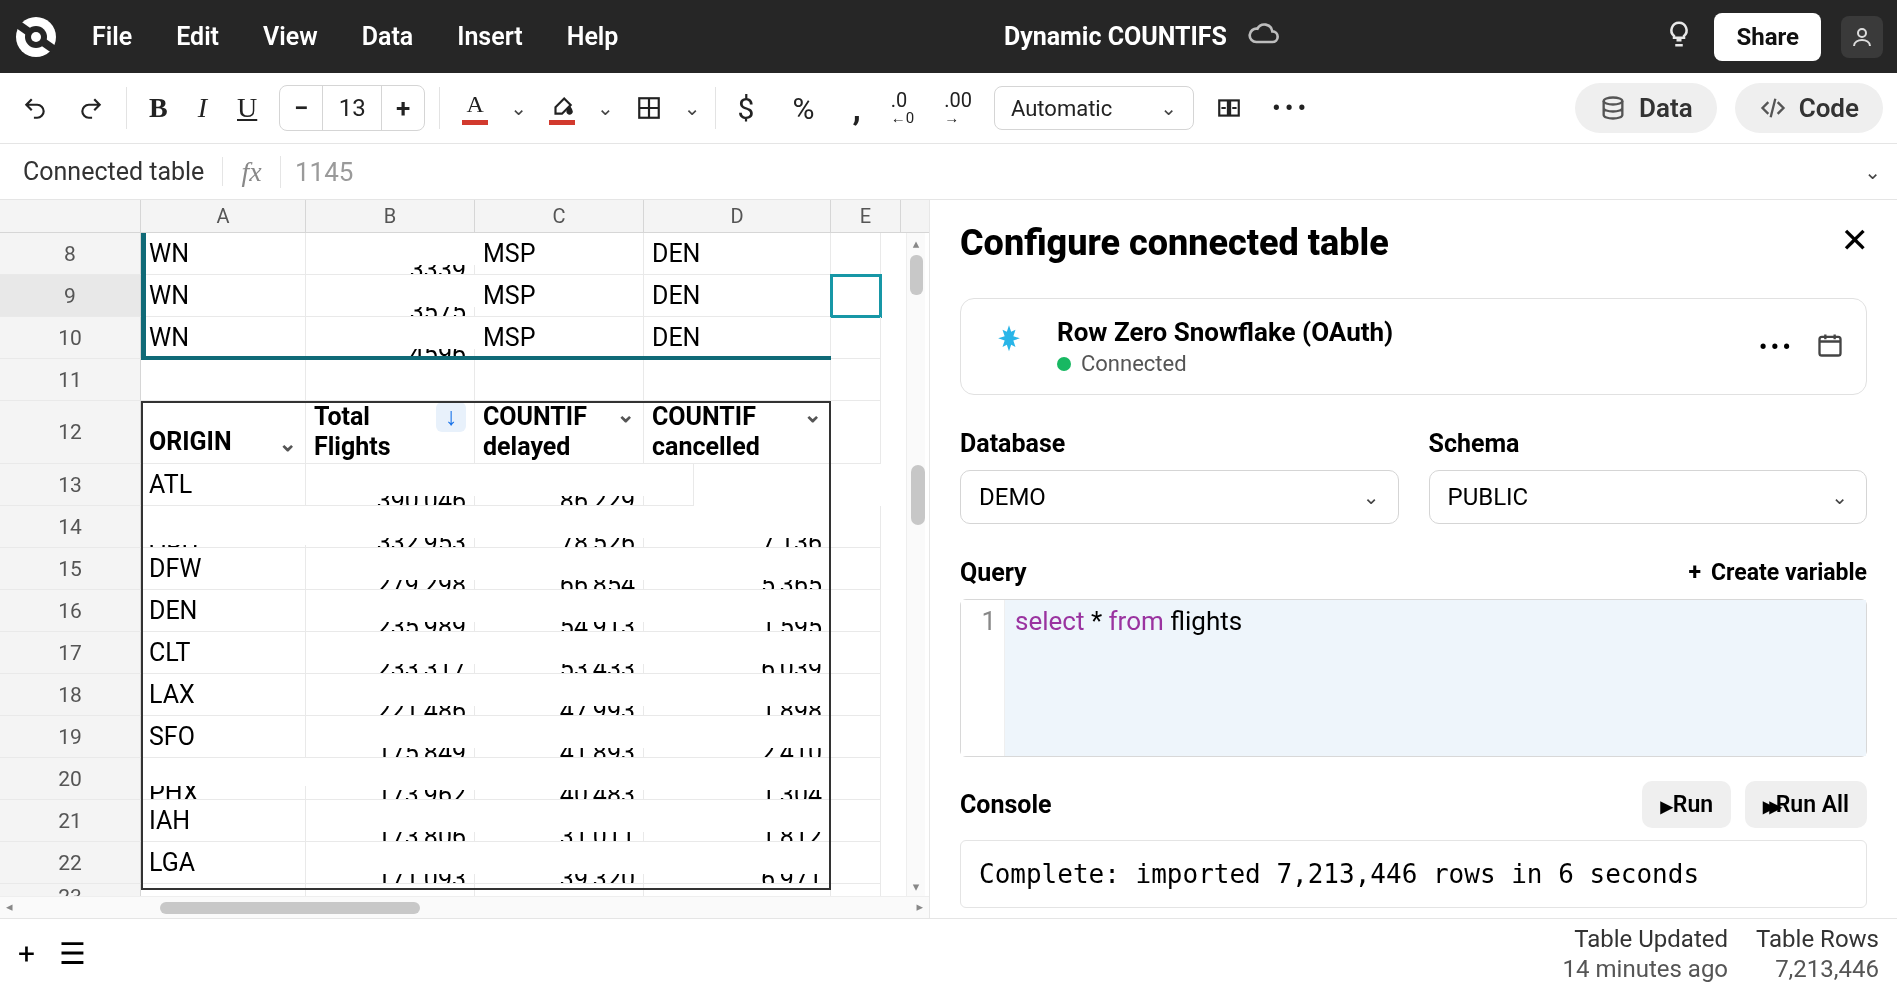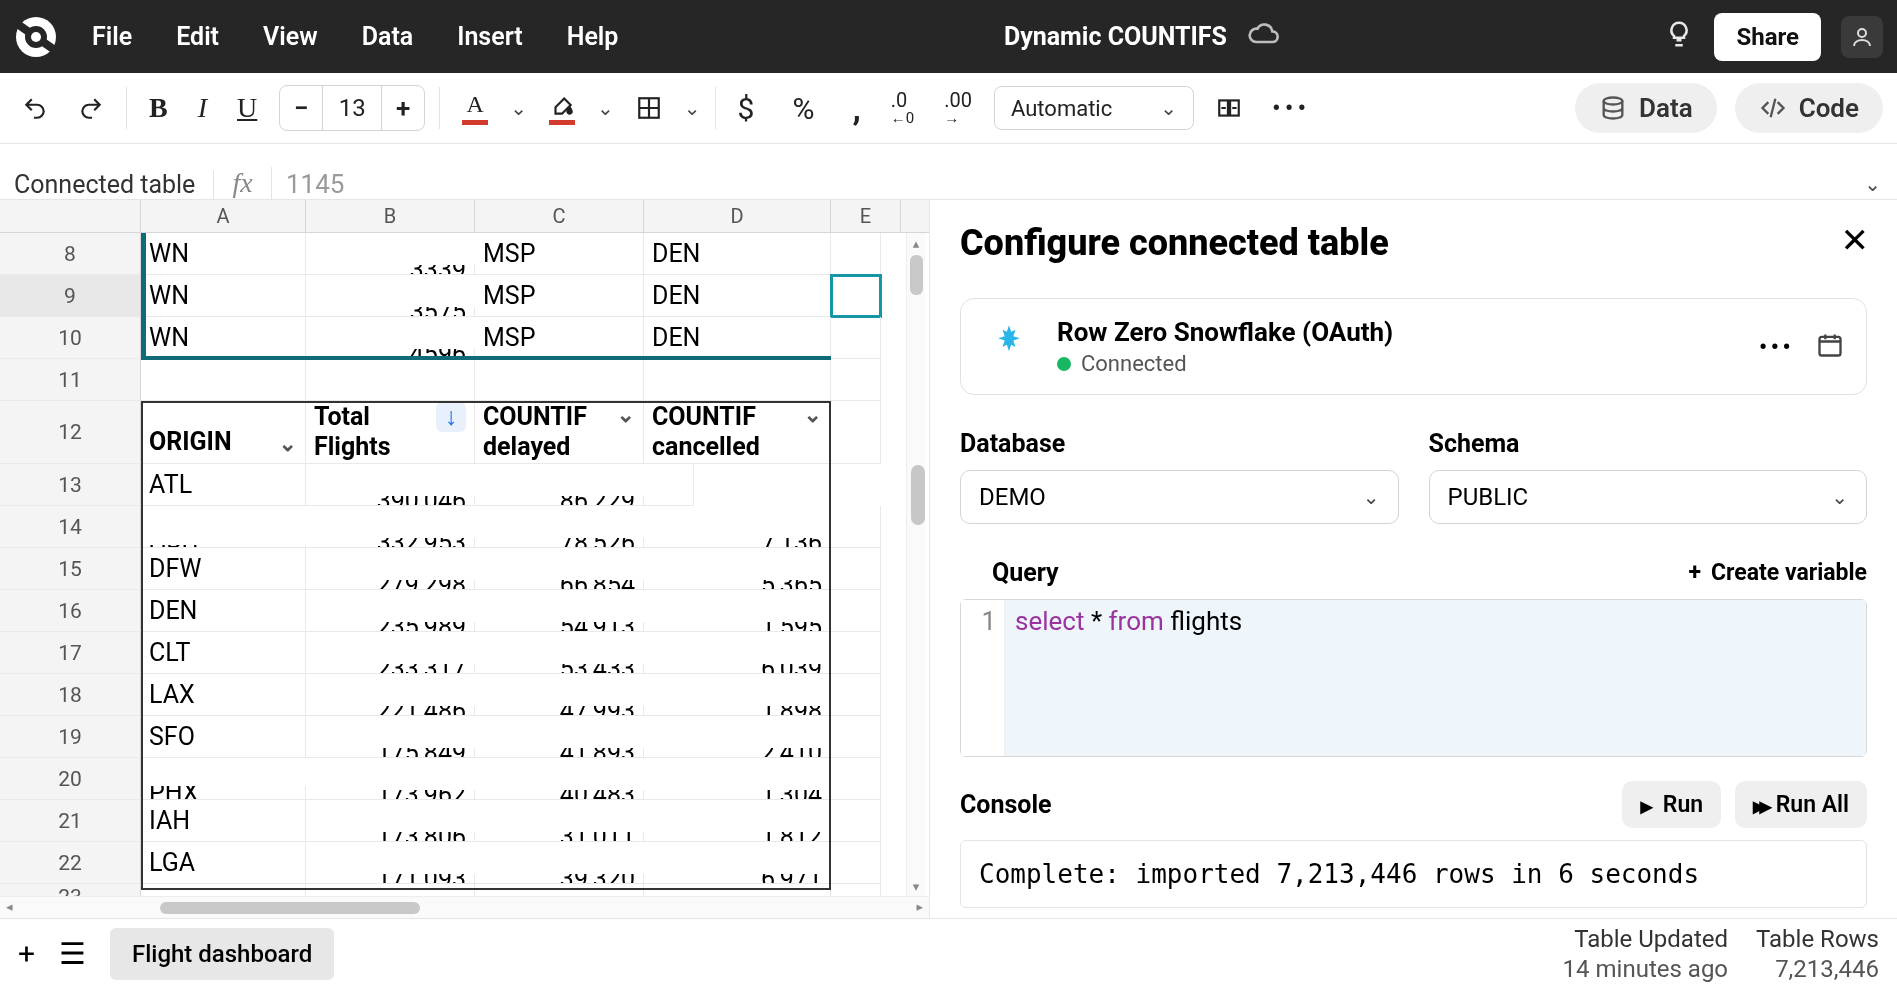--- a/index.html
+++ b/index.html
@@ -31,21 +31,21 @@
 .fontsize-box .pm { width:42px; text-align:center; font-size:26px; font-weight:600; cursor:pointer;}
 .fontsize-box .val { width:60px; text-align:center; font-size:24px; border-left:1px solid #d5d5d5; border-right:1px solid #d5d5d5; height:100%; line-height:44px;}
 .ficon .Aline{width:26px;height:5px;}
 .caret { font-size:20px; color:#444; }
 .format-select { border:1px solid #d5d5d5; border-radius:8px; height:44px; min-width:200px; padding:0 16px; display:flex; align-items:center; justify-content:space-between; font-size:22px;}
 .data-pill, .code-pill { background:#efefef; border-radius:999px; height:50px; display:flex; align-items:center; gap:12px; padding:0 24px; font-size:26px; font-weight:600; color:#333;}
 .data-pill svg, .code-pill svg{width:28px;height:28px;stroke:#555;fill:none;}
 .toolbar .right-tools{margin-left:auto; display:flex; gap:18px;}
 
 
-.formula-row { height:56px; border-bottom:1px solid #e5e5e5; display:flex; align-items:flex-end; }
+.formula-row { height:56px; border-bottom:1px solid #e5e5e5; display:flex; align-items:center;padding-left:9px; }
 .formula-row .namebox { width:214px; border-right:1px solid #e5e5e5; display:flex; align-items:center; padding-left:14px; font-size:25px; color:#333;}
 .formula-row .fx { width:58px; display:flex; align-items:center; justify-content:center; font-style:italic; font-family:Georgia,serif; color:#888; font-size:28px; border-right:1px solid #e5e5e5;}
 .formula-row .input { flex:1; display:flex; align-items:center; padding-left:14px; color:#9a9a9a; font-size:26px; position:relative;}
 .formula-row .expand { position:absolute; right:16px; top:50%; transform:translateY(-50%); }
 
 
 .main { display:flex; height:calc(988px - 73px - 71px - 56px - 70px); } 
 .sheet-area { width:930px; border-right:1px solid #e7e7e7; position:relative; display:flex; flex-direction:column; font-size:25px;}
 .col-headers { display:flex; height:33px; background:#f4f4f4; border-bottom:1px solid #d6d6d6; font-size:20px; color:#555; }
 .col-headers .corner{width:141px; border-right:1px solid #d6d6d6;}
@@ -90,32 +90,32 @@
 .dot{width:14px;height:14px;border-radius:50%;background:#18b862;}
 .conn-card .acts{margin-left:auto; display:flex; gap:22px; align-items:center;}
 .conn-card .acts svg{width:28px;height:28px; stroke:#444; fill:none;}
 
 .db-row{display:flex; gap:30px; margin-top:34px;}
 .db-field{flex:1;}
 .db-field label{font-weight:700; font-size:25px;}
 .db-select{border:1px solid #d5d5d5; border-radius:10px; height:54px; margin-top:12px; display:flex; align-items:center; justify-content:space-between; padding:0 18px; font-size:24px;}
 
 .q-row{display:flex; justify-content:space-between; align-items:center; margin-top:34px;}
-.q-row .lbl{font-weight:700; font-size:25px;margin-left:32px;}
+.q-row .lbl{font-weight:700; font-size:25px;}
 .q-row .create{font-weight:700; font-size:23px; display:flex; gap:10px; align-items:center;}
 
 .code-editor{border:1px solid #d8d8d8; border-radius:6px; margin-top:12px; height:210px; font-family:ui-monospace,Menlo,Consolas,monospace; font-size:26px; display:flex;}
 .code-editor .gutter{width:44px; background:#fff; border-right:1px solid #efefef; text-align:right; padding:6px 8px 0 0; color:#888;}
 .code-editor .line{flex:1; padding:6px 10px 0 10px; background:#eef5fb;}
 .kw{color:#9a33a0;}
 
 .console-row{display:flex; justify-content:space-between; align-items:center; margin-top:24px;}
 .console-row .lbl{font-weight:700; font-size:25px;}
 .run-btns{display:flex; gap:14px;}
-.rbtn{background:#efefef; border-radius:10px; padding:10px 18px; font-size:23px; font-weight:600; display:inline-flex; align-items:center; gap:10px;}
+.rbtn{background:#efefef; border-radius:10px; padding:10px 18px; font-size:23px; font-weight:600; display:inline-flex; align-items:center; }
 .tri::before{content:"▶"; font-size:16px;}
 .dtri::before{content:"▶▶"; letter-spacing:-6px; font-size:16px;}
 
 .console-out{border:1px solid #e4e4e4; border-radius:6px; margin-top:12px; padding:18px; font-family:ui-monospace,Menlo,Consolas,monospace; font-size:26px;}
 
 
 .bottombar{height:70px; border-top:1px solid #e5e5e5; display:flex; align-items:center; padding:0 18px; gap:24px; font-size:24px;}
 .bottombar .plus, .bottombar .menu{font-size:30px; cursor:pointer;}
 .sheet-tab{background:#e7e7e7; border-radius:6px; padding:12px 22px; font-weight:500;}
 .bottombar .stats{margin-left:auto; display:flex; gap:28px; text-align:right;}
@@ -513,21 +513,20 @@
       </div>
     </div>
 
     <div class="console-out">Complete: imported 7,213,446 rows in 6 seconds</div>
   </div>
 </div>
 
 <div class="bottombar">
   <span class="plus">+</span>
   <span class="menu">☰</span>
-  <div class="sheet-tab">Flight dashboard</div>
   <div class="stats">
     <div class="col">
         <div class="lab">Table Updated</div>
         <div class="val">14 minutes ago</div>
       </div>
     <div class="col">
         <div class="lab">Table Rows</div>
         <div class="val">7,213,446</div>
       </div>
   </div>

